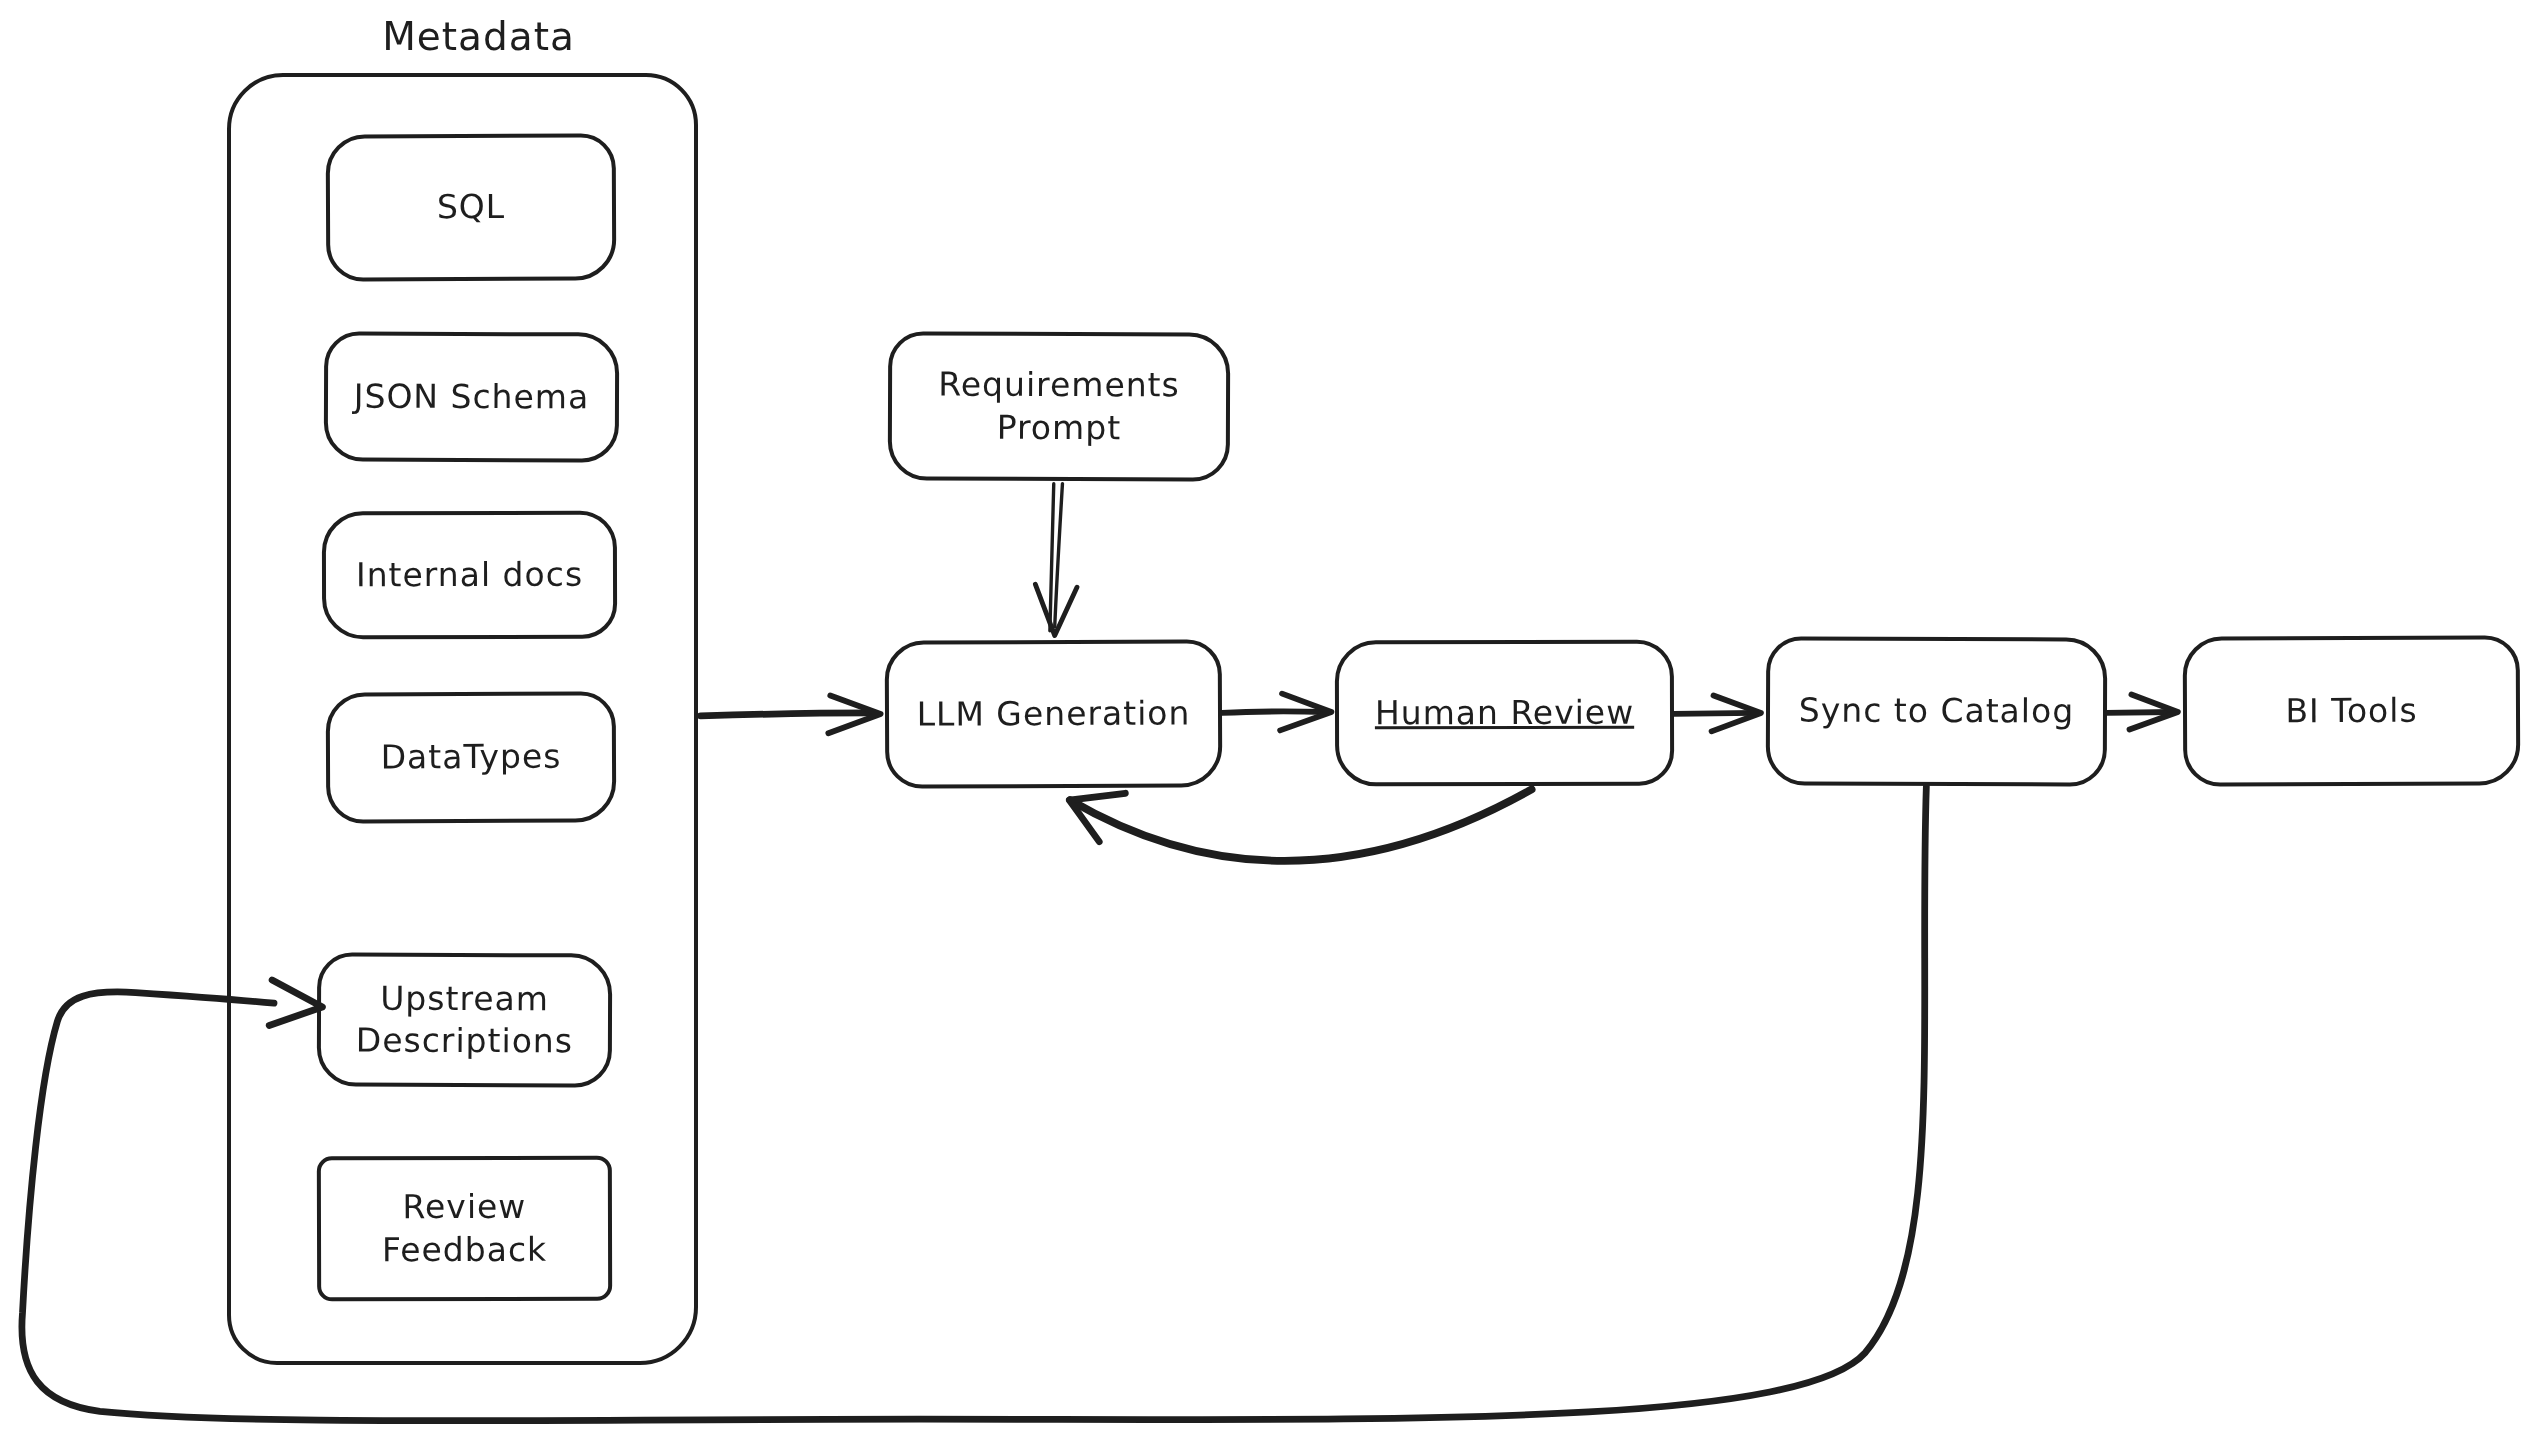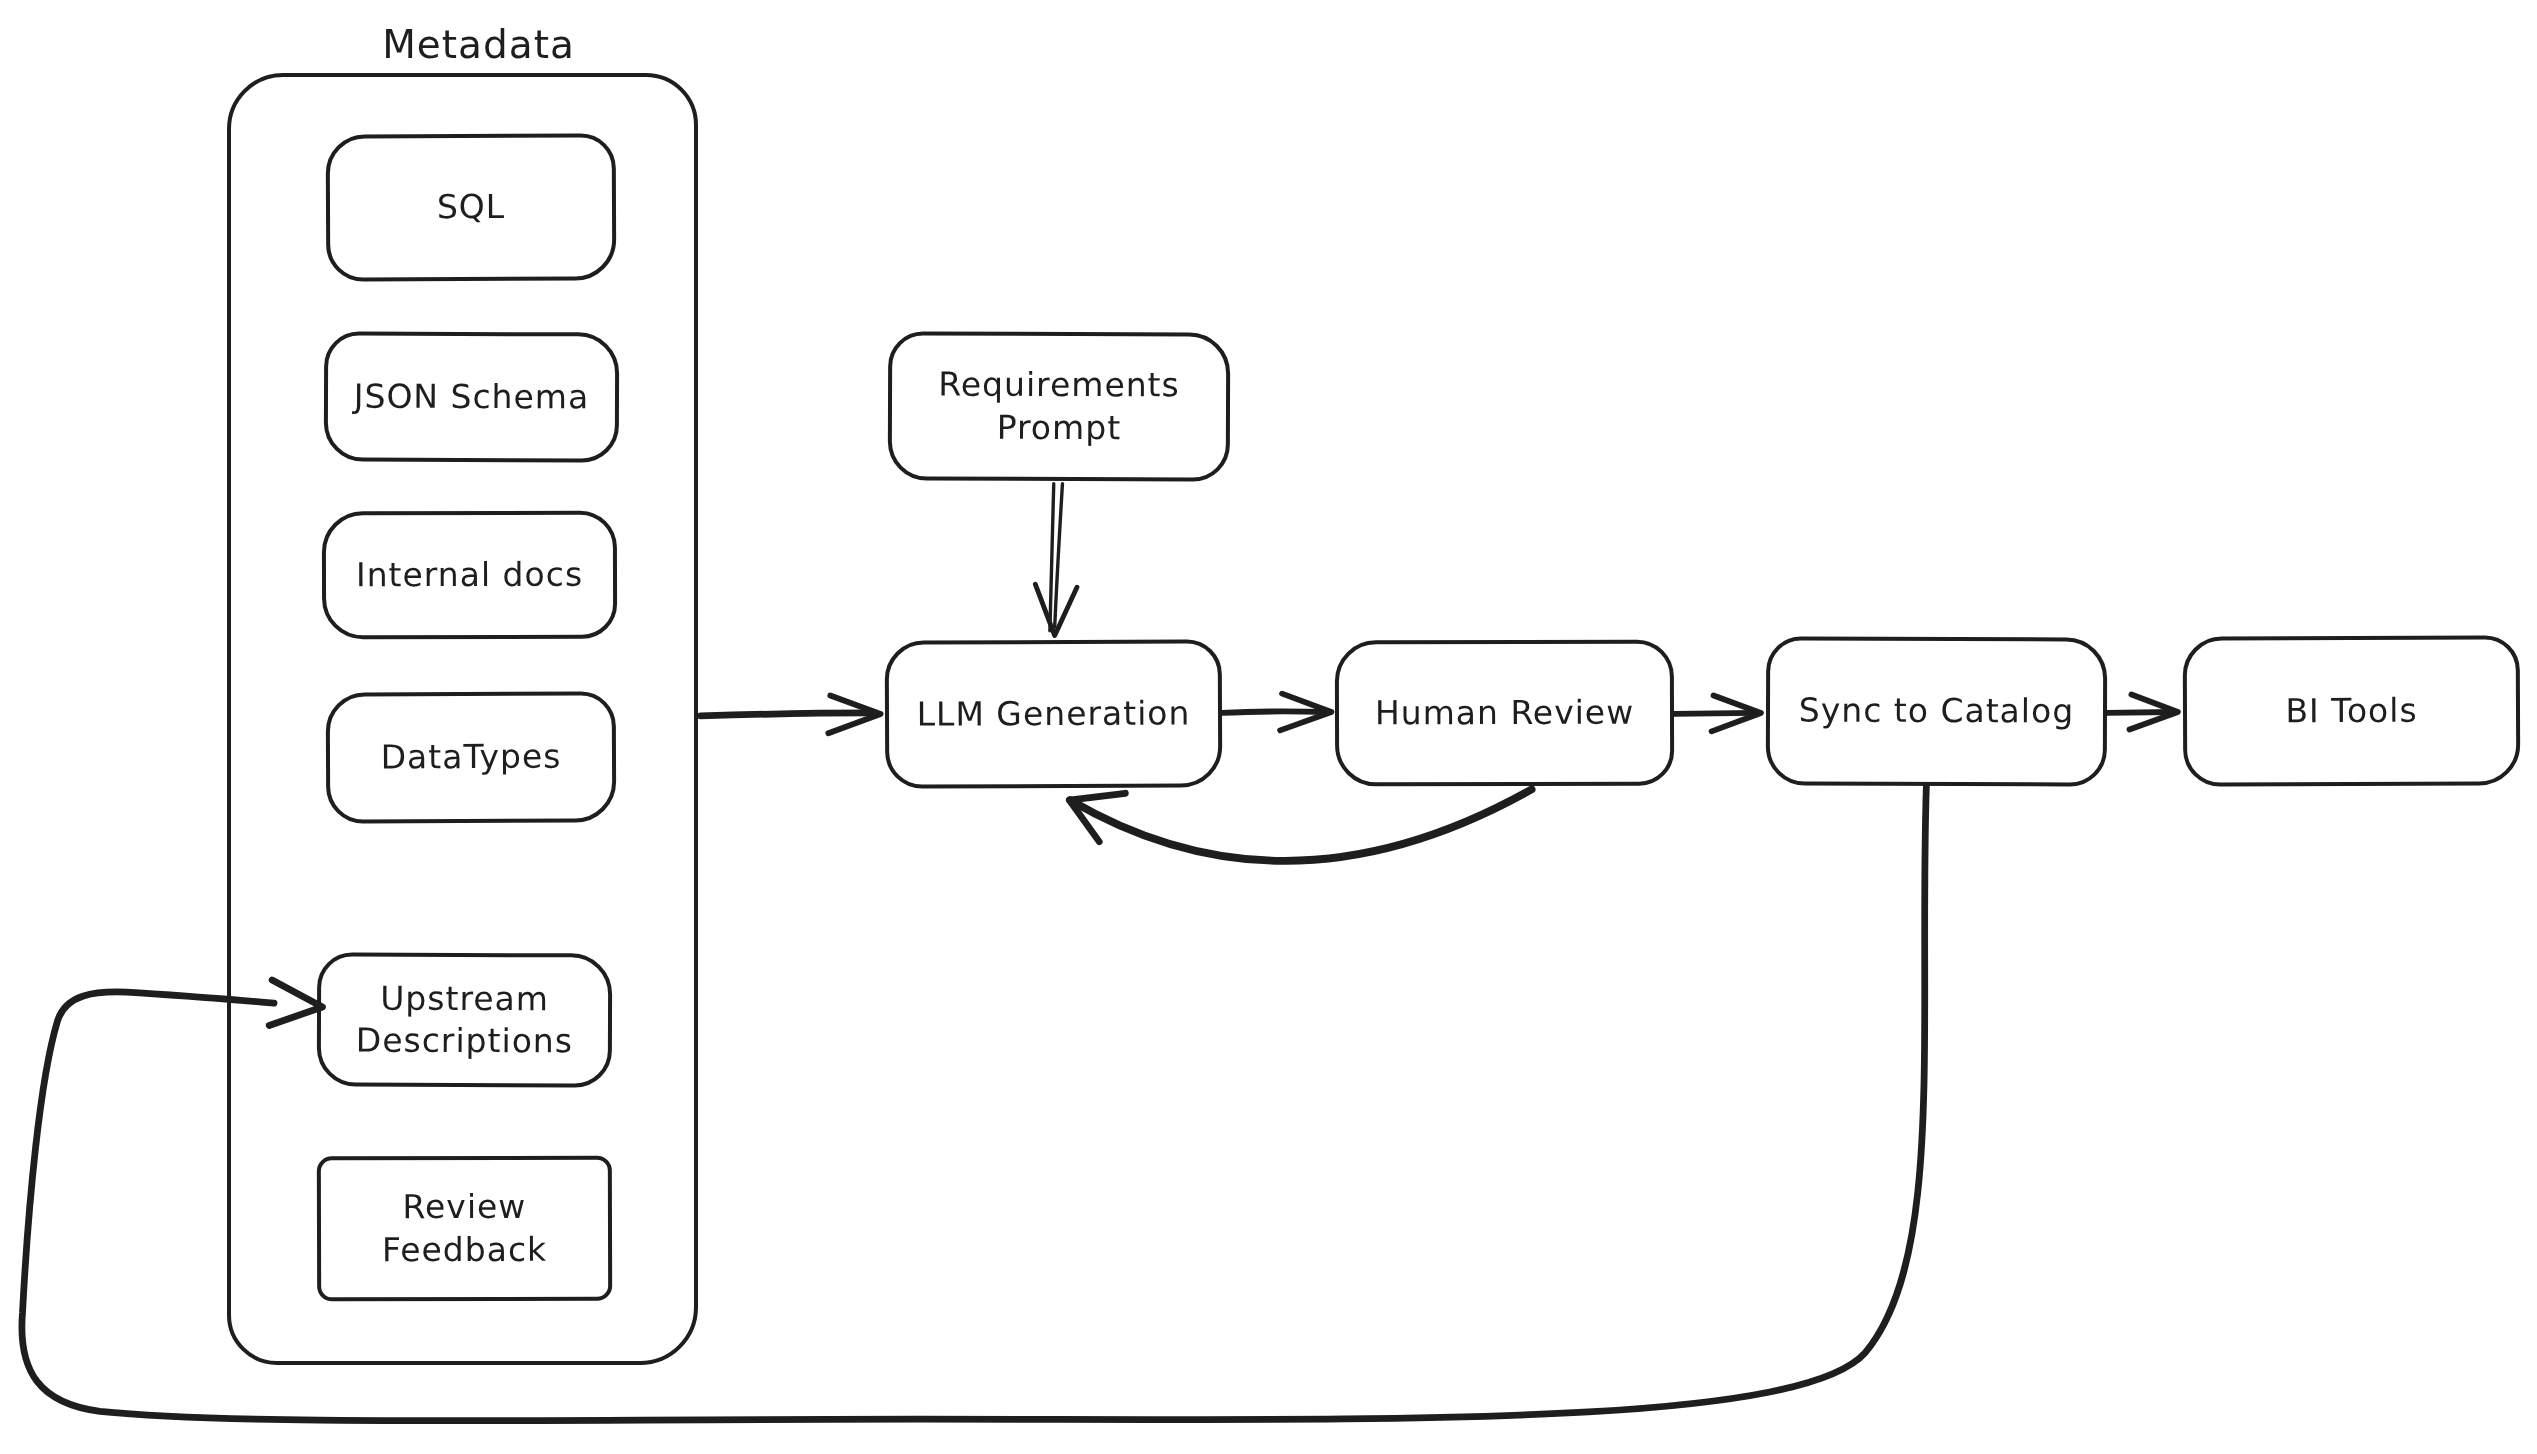--- a/index.html
+++ b/index.html
@@ -15,21 +15,21 @@
     border:4.8px solid #1e1e1e; background:#ffffff;
     display:flex; align-items:center; justify-content:center;
     text-align:center; z-index:2;
   }
   .group-box { background:transparent; z-index:1; border-radius:56px 52px 58px 50px; }
   .lbl { font-size:33px; letter-spacing:1px; line-height:1.28; display:block; }
   .narrow  { max-width:242px; }
   .narrow2 { max-width:281px; }
   .title {
     position:absolute; left:319px; top:13.5px; width:319px;
-    font-size:39px; letter-spacing:1px; text-align:center; z-index:2;margin-top:8px;
+    font-size:39px; letter-spacing:1px; text-align:center; z-index:2;
   }
   .r-a { border-radius:39px 35px 41px 37px; transform:rotate(-0.25deg); }
   .r-b { border-radius:35px 41px 37px 39px; transform:rotate(0.2deg); }
   .r-c { border-radius:41px 37px 35px 41px; transform:rotate(-0.15deg); }
 </style>
 </head>
 <body>
 
 <div class="canvas">
 
@@ -96,21 +96,21 @@
   </div>
 
   <div class="node r-b" style="left:888px; top:332px; width:342px; height:149px;">
     <span class="lbl narrow2">Requirements Prompt</span>
   </div>
 
   <div class="node r-a" style="left:885px; top:640px; width:337px; height:148px;">
     <span class="lbl">LLM Generation</span>
   </div>
 
-  <div class="node r-c" style="left:1335px; top:640px; width:339px; height:146px;">
+  <div class="node r-c" style="left:1335px; top:640px; width:339px; height:146px;text-decoration:underline;">
     <span class="lbl">Human Review</span>
   </div>
 
   <div class="node r-b" style="left:1766px; top:637px; width:341px; height:149px;">
     <span class="lbl">Sync to Catalog</span>
   </div>
 
   <div class="node r-a" style="left:2183px; top:636px; width:337px; height:150px;">
     <span class="lbl">BI Tools</span>
   </div>

